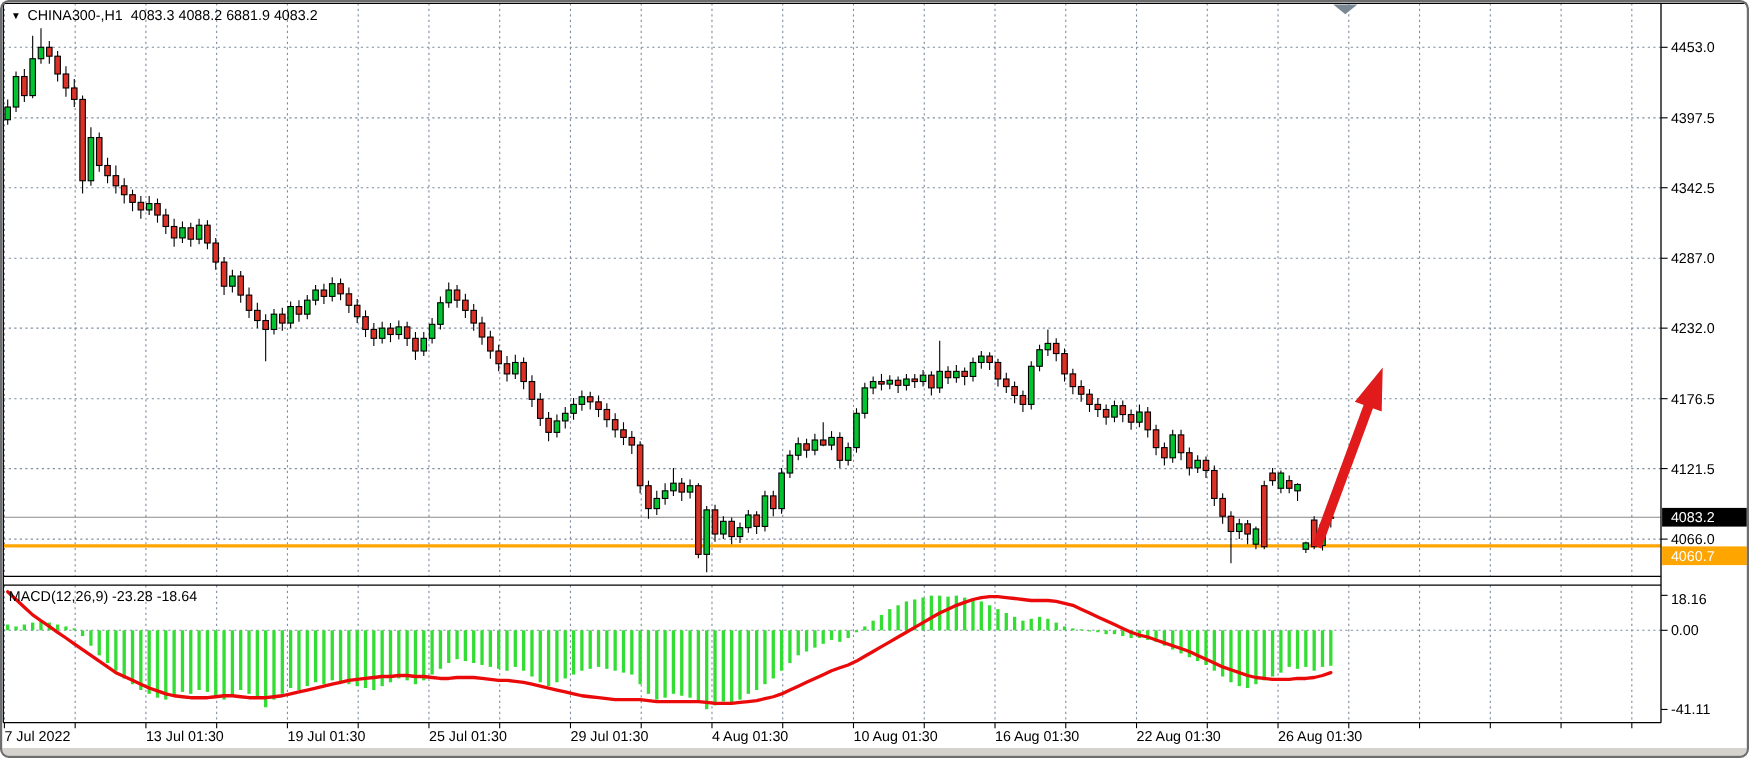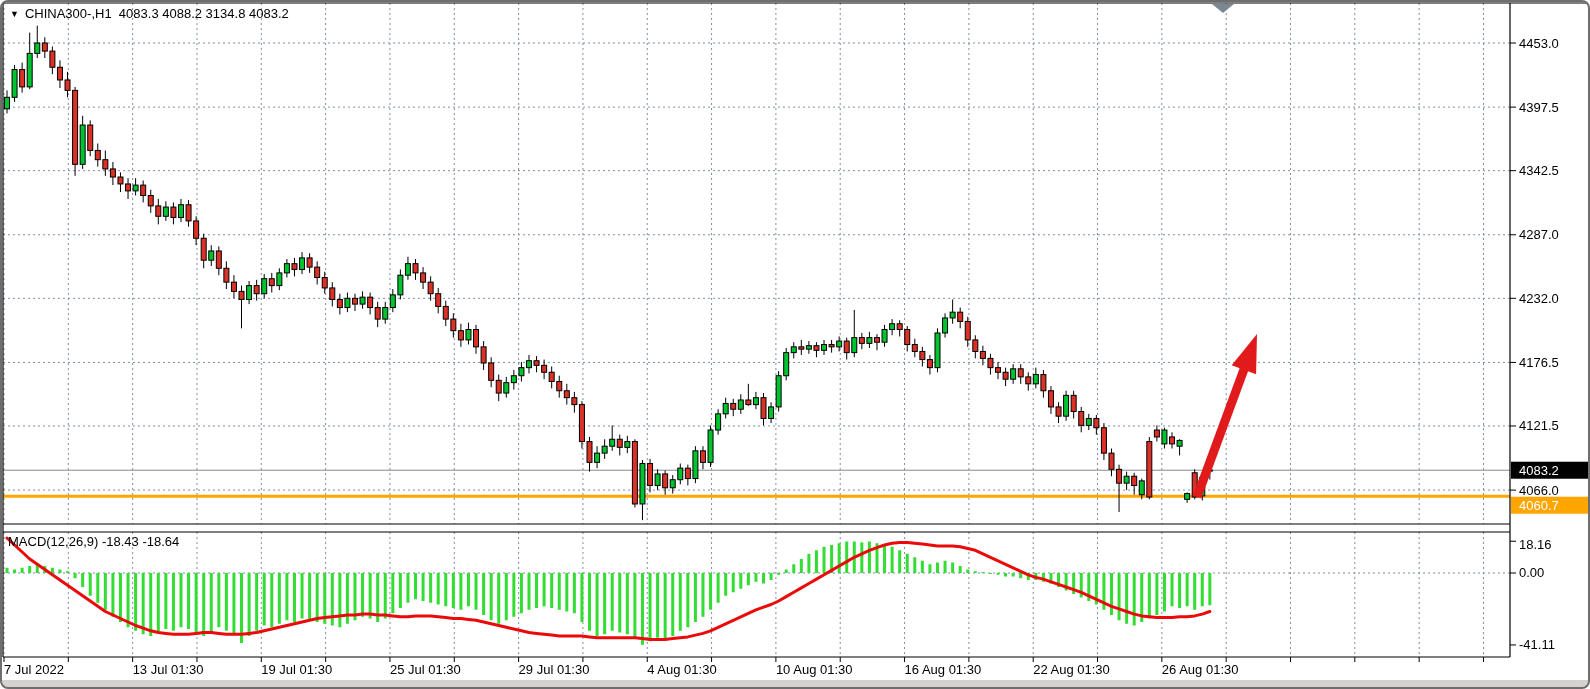--- a/index.html
+++ b/index.html
@@ -637,19 +637,19 @@
         <text x="389.95000000000005" y="674" font-size="13" fill="#000000">25 Jul 01:30</text>
         <text x="518.6" y="674" font-size="13" fill="#000000">29 Jul 01:30</text>
         <text x="647.25" y="674" font-size="13" fill="#000000">4 Aug 01:30</text>
         <text x="775.9000000000001" y="674" font-size="13" fill="#000000">10 Aug 01:30</text>
         <text x="904.5500000000001" y="674" font-size="13" fill="#000000">16 Aug 01:30</text>
         <text x="1033.2" y="674" font-size="13" fill="#000000">22 Aug 01:30</text>
         <text x="1161.8500000000001" y="674" font-size="13" fill="#000000">26 Aug 01:30</text>
       </g>
     </svg>
 
-  <div class="title-line"><span class="dd">▼</span><span>CHINA300-,H1</span><span>  </span><span>4083.3 4088.2 3134.8 4083.2</span></div>
+  <div class="title-line"><span class="dd">▼</span><span>CHINA300-,H1</span><span>  </span><span>4083.3 4088.2 6881.9 4083.2</span></div>
 
-  <div class="macd-line">MACD(12,26,9) -18.43 -18.64</div>
+  <div class="macd-line">MACD(12,26,9) -23.28 -18.64</div>
 
   <div class="bottombar"></div>
   <div class="frame"></div>
 </div>
 
 </body></html>

